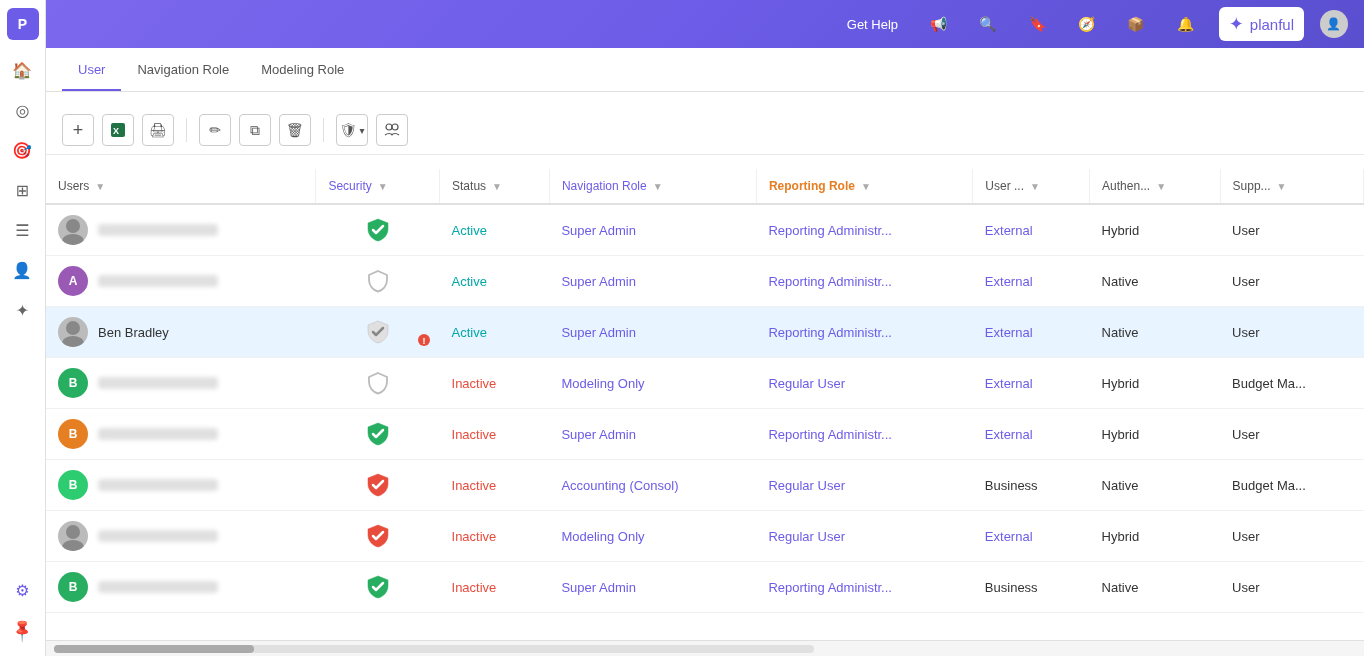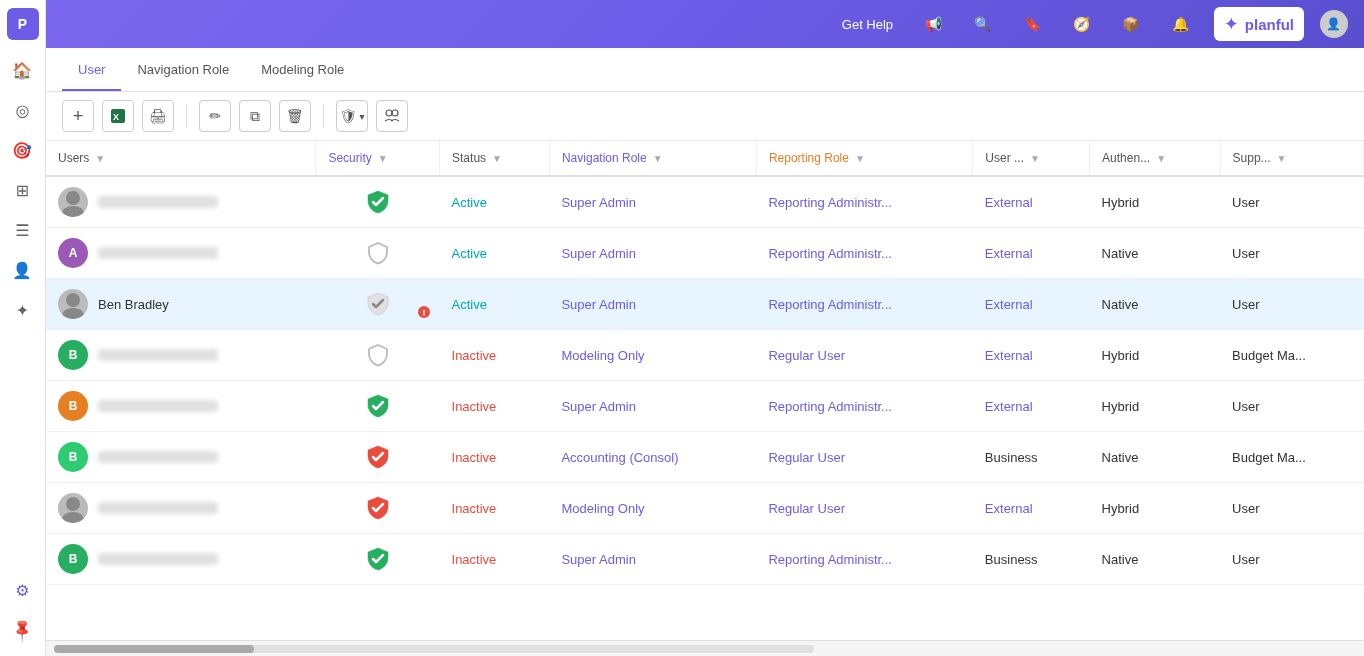--- a/index.html
+++ b/index.html
@@ -86,41 +86,42 @@
     }
     .planful-logo {
       background: white;
       border-radius: 6px;
       padding: 4px 10px;
       display: flex;
       align-items: center;
       gap: 6px;
       height: 34px;
     }
-    .planful-logo-text { color: #6c5ce7; font-weight: 700; font-size: 15px; }
+    .planful-logo-text { color: #6c5ce7; font-weight: 400; font-size: 15px; }
     .avatar-small {
       width: 28px;
       height: 28px;
       border-radius: 50%;
       background: #ccc;
       display: flex;
       align-items: center;
       justify-content: center;
       font-size: 12px;
       color: #666;
       overflow: hidden;
     }
 
     
     .page-area {
       flex: 1;
       background: #fff;
       display: flex;
       flex-direction: column;
       overflow: hidden;
+      gap: 14px;
     }
 
     
     .tabs-bar {
       display: flex;
       align-items: center;
       border-bottom: 1px solid #e0e0e0;
       padding: 0 16px;
       background: #fff;
       height: 44px;
@@ -403,21 +404,21 @@
                 <span>Status</span>
                 <span class="filter-icon">▼</span>
               </div>
             </th>
             <th style="color:#6c5ce7;">
               <div class="th-content">
                 <span>Navigation Role</span>
                 <span class="filter-icon">▼</span>
               </div>
             </th>
-            <th style="color:#e67e22;">
+            <th style="color:#e67e22;font-weight:bold;">
               <div class="th-content">
                 <span>Reporting Role</span>
                 <span class="filter-icon">▼</span>
               </div>
             </th>
             <th>
               <div class="th-content">
                 <span>User ...</span>
                 <span class="filter-icon">▼</span>
               </div>

